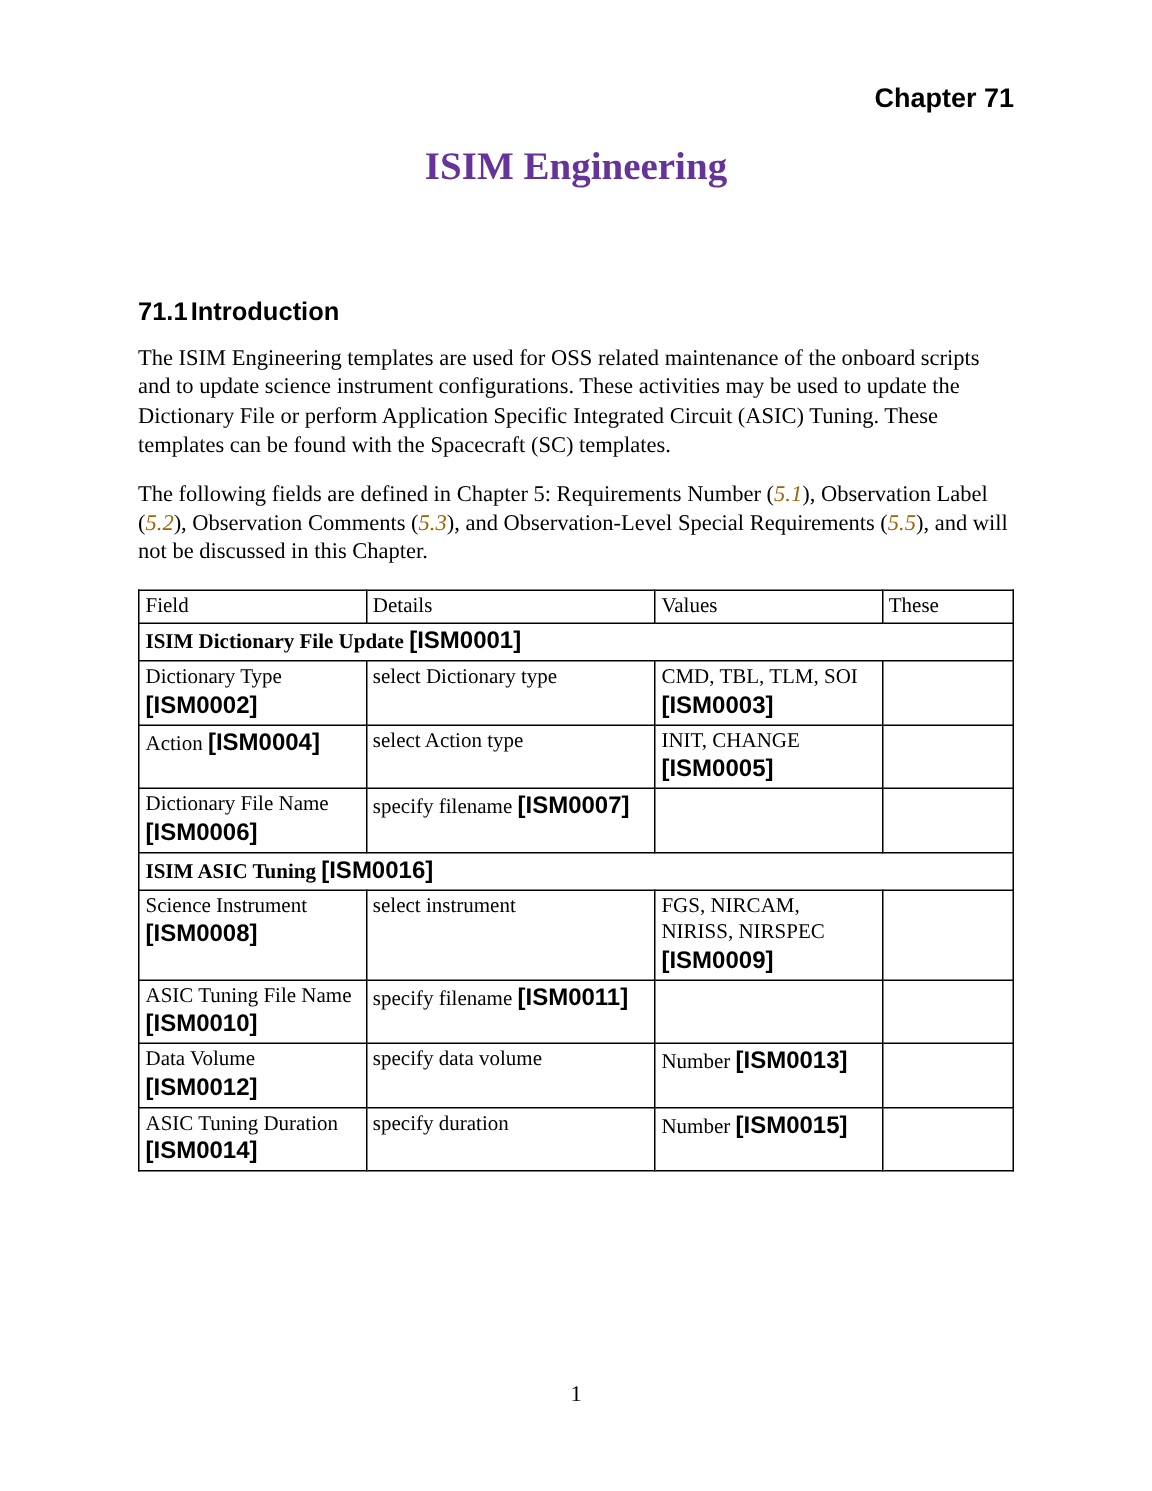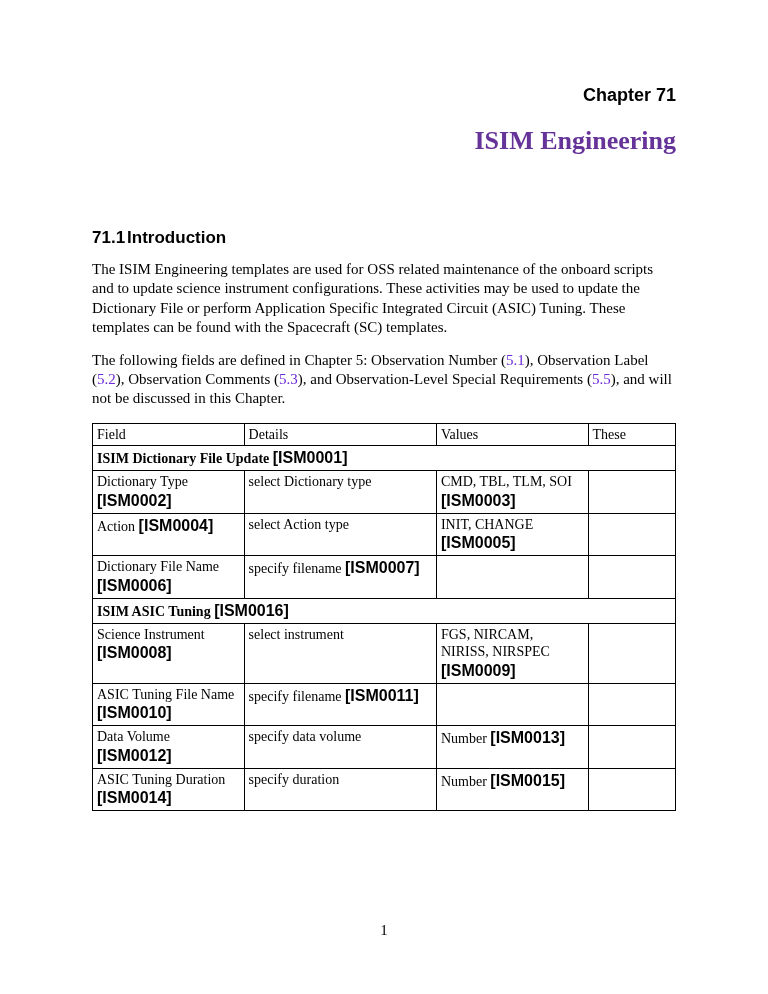--- a/index.html
+++ b/index.html
@@ -7,50 +7,50 @@
       width: 768px;
       height: 994px;
       background: #fff;
       font-family: "Times New Roman", Times, serif;
       font-size: 15px;
       color: #000;
       position: relative;
       line-height: 1.25;
     }
     .page {
-      padding: 84px 92px 30px 92px;
+      padding: 54px 92px 30px 92px;
     }
     .chapter-label {
       text-align: right;
       font-family: Arial, Helvetica, sans-serif;
       font-weight: bold;
       font-size: 18px;
       margin-bottom: 18px;
     }
     .doc-title {
-      text-align: right;
+      text-align: center;
       font-family: "Times New Roman", Times, serif;
       font-size: 26px;
       font-weight: bold;
       color: #663399;
       margin-bottom: 70px;
     }
     .section-heading {
       font-family: Arial, Helvetica, sans-serif;
       font-weight: bold;
       font-size: 17px;
       margin-bottom: 12px;
     }
     .section-num { margin-right: 2px; }
     .para {
       font-size: 15px;
       margin-bottom: 14px;
       line-height: 1.28;
     }
-    .link { color: #6d28d9; }
+    .link { color: #a16207; font-style: italic; }
     table.param-table {
       border-collapse: collapse;
       width: 100%;
       font-size: 14px;
       table-layout: fixed;
       margin-top: 2px;
     }
     .param-table td {
       border: 1px solid #000;
       padding: 2px 4px 2px 4px;
@@ -84,21 +84,21 @@
   <div class="chapter-label">Chapter 71</div>
   <div class="doc-title">ISIM Engineering</div>
 
   <div class="section-heading">
     <span class="section-num">71.1</span><span>Introduction</span>
   </div>
 
   <p class="para">The ISIM Engineering templates are used for OSS related maintenance of the onboard scripts and to update science instrument configurations. These activities  may be used to update the Dictionary File or perform Application Specific Integrated Circuit (ASIC) Tuning. These templates can be found with the Spacecraft (SC) templates.</p>
 
   <p class="para">
-    <span>The following fields are defined in Chapter 5: Observation Number (</span><span class="link">5.1</span><span>), Observation Label (</span><span class="link">5.2</span><span>), Observation Comments (</span><span class="link">5.3</span><span>), and Observation-Level Special Requirements (</span><span class="link">5.5</span><span>), and will not be discussed in this Chapter.</span>
+    <span>The following fields are defined in Chapter 5: Requirements Number (</span><span class="link">5.1</span><span>), Observation Label (</span><span class="link">5.2</span><span>), Observation Comments (</span><span class="link">5.3</span><span>), and Observation-Level Special Requirements (</span><span class="link">5.5</span><span>), and will not be discussed in this Chapter.</span>
   </p>
 
 
   <table class="param-table">
     <colgroup>
       <col class="c1">
         <col class="c2">
         <col class="c3">
         <col class="c4">
     </colgroup>

